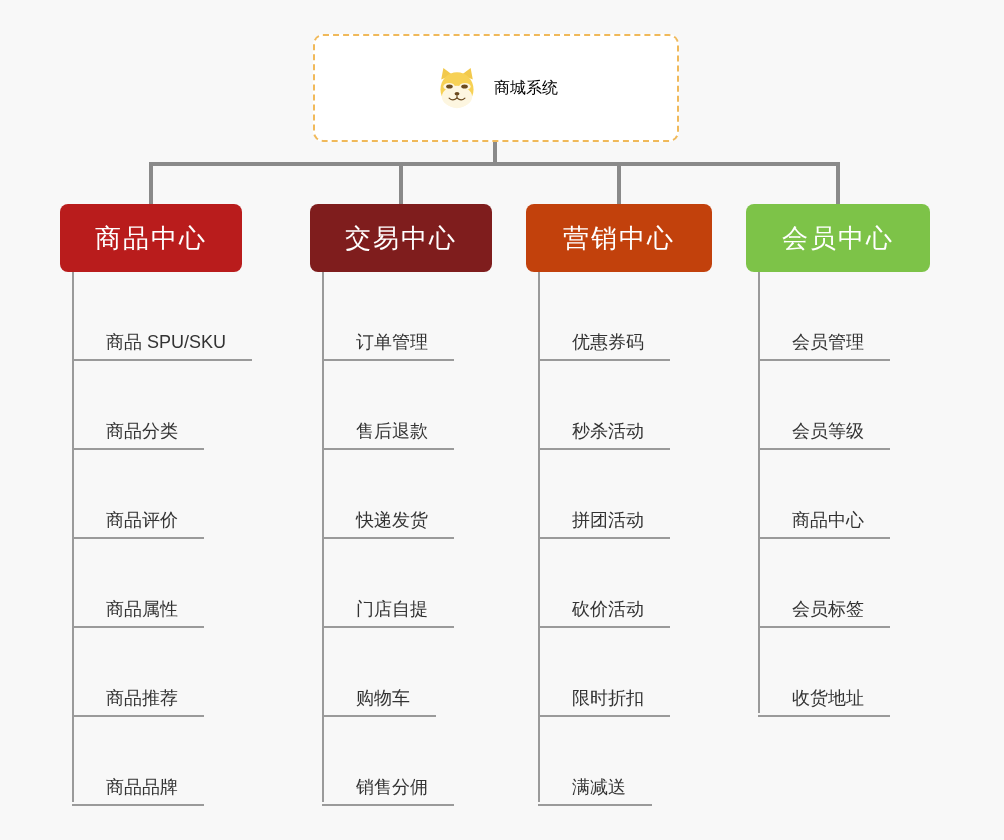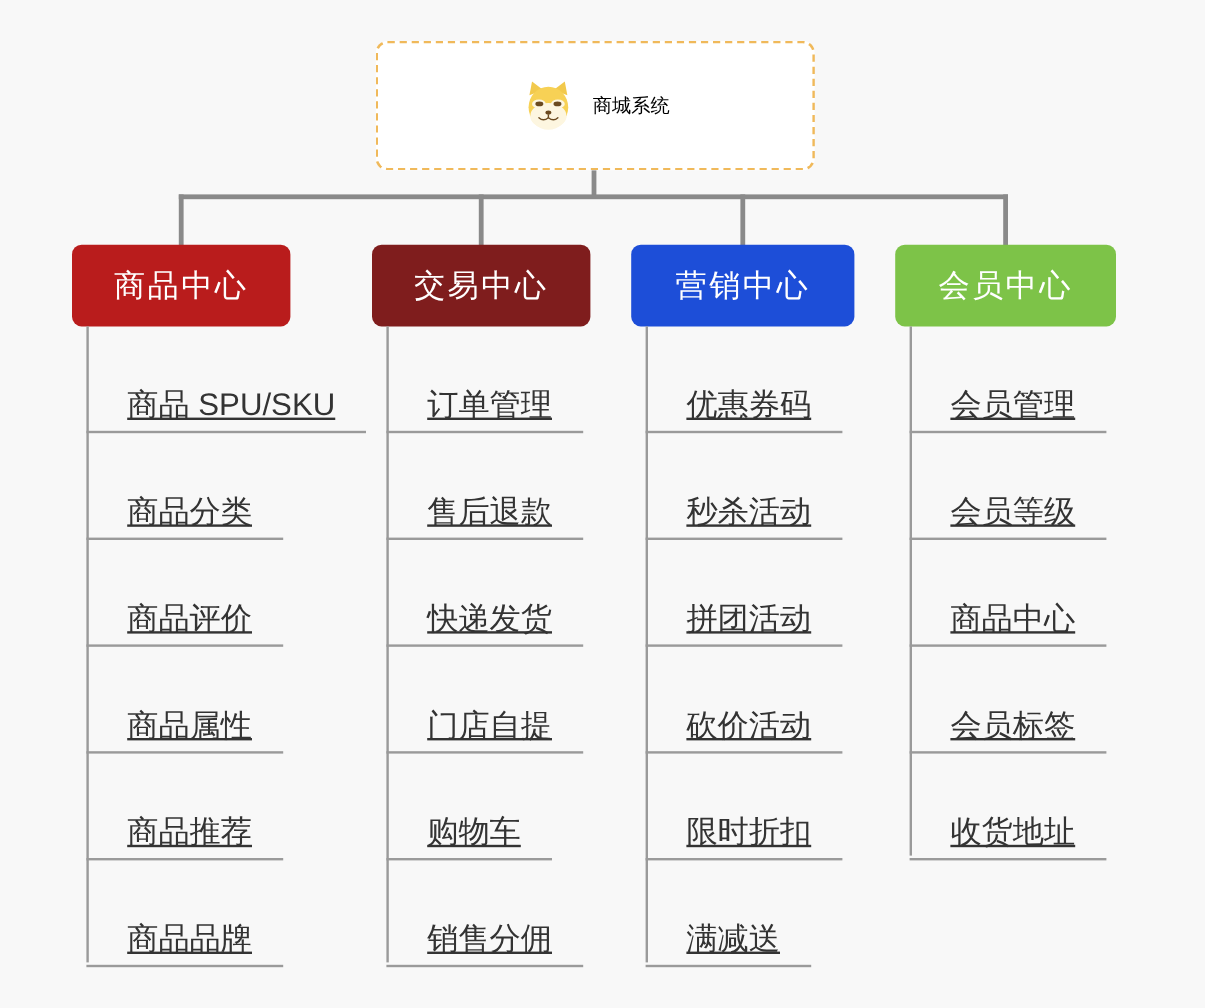--- a/index.html
+++ b/index.html
@@ -88,27 +88,26 @@
   .leaf-item {
     position: relative;
     height: 89px;
     display: flex;
     align-items: flex-end;
     padding-left: 12px;
   }
 
   .leaf-label {
     display: inline-block;
-    font-size: 26px;
+    font-size: 18px;
     color: #333333;
     white-space: nowrap;
     line-height: 1.18;
     padding: 0 26px 6px 34px;
     border-bottom: 2px solid #9a9a9a;
-    text-decoration: underline;
   }
 
   
   #col-0 { left: 60px;  width: 230px; }
   #col-1 { left: 310px; width: 216px; }
   #col-2 { left: 526px; width: 216px; }
   #col-3 { left: 746px; width: 216px; }
 
   #col-0 .col-header { width: 182px; }
   #col-1 .col-header { width: 182px; }
@@ -199,21 +198,21 @@
       <div class="leaf-item">
         <span class="leaf-label">购物车</span>
       </div>
       <div class="leaf-item">
         <span class="leaf-label">销售分佣</span>
       </div>
     </div>
   </div>
 
   <div class="column" id="col-2">
-    <div class="col-header" style="background:#1d4ed8;">
+    <div class="col-header" style="background:#c2410c;">
       <span>营销中心</span>
     </div>
     <div class="leaf-list">
       <div class="leaf-item">
         <span class="leaf-label">优惠券码</span>
       </div>
       <div class="leaf-item">
         <span class="leaf-label">秒杀活动</span>
       </div>
       <div class="leaf-item">

